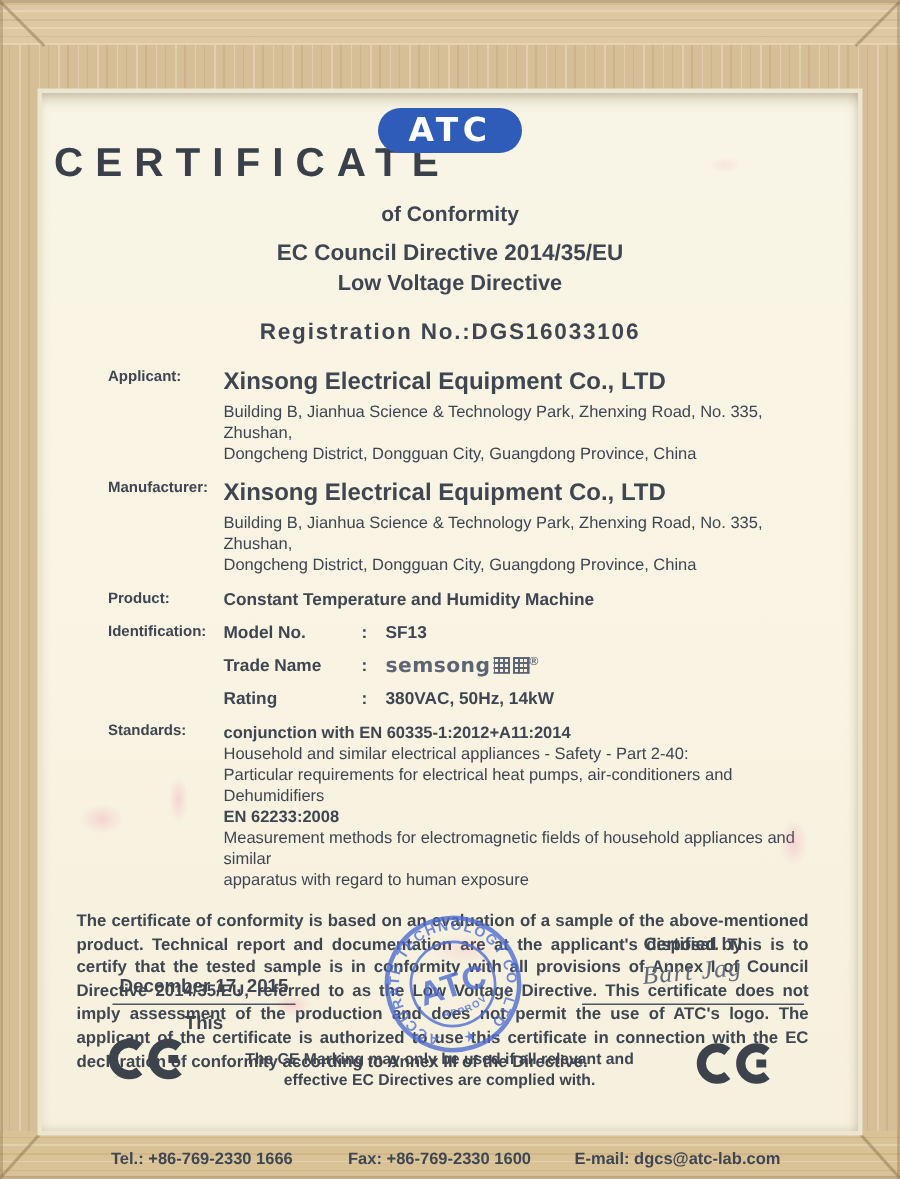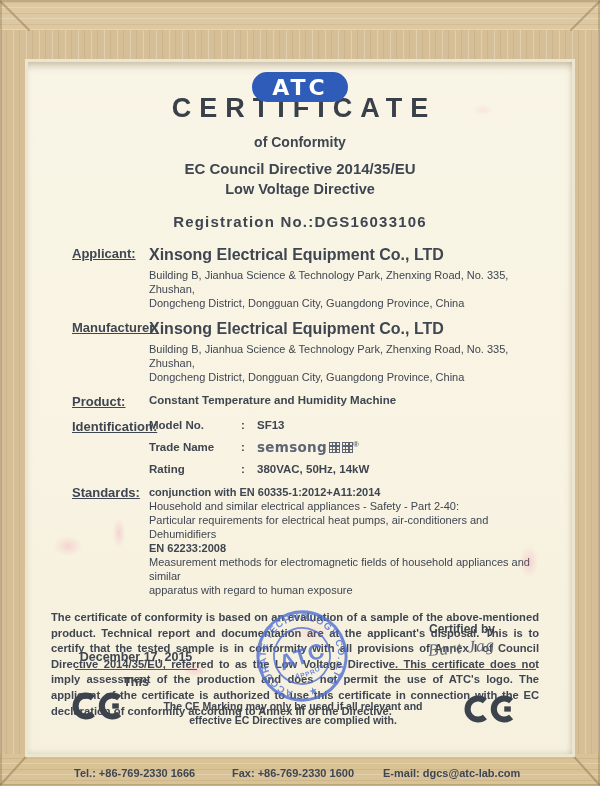--- a/index.html
+++ b/index.html
@@ -26,29 +26,29 @@
     box-shadow:0 0 0 3px #ece5d0, inset 0 8px 10px -6px rgba(125,105,65,.5),
       inset -5px 0 9px -7px rgba(125,105,65,.4), inset 0 -5px 9px -7px rgba(125,105,65,.35);
     margin-top:32px;
   }
   .smudge{position:absolute;border-radius:50%;pointer-events:none;
     background:radial-gradient(closest-side,rgba(236,118,158,.24),rgba(236,118,158,0) 72%);}
   
   .atc-pill{width:96px;height:30px;margin:10px auto -9px;position:relative;z-index:2;
     background:#2e5cb8;border-radius:16px;display:flex;align-items:center;justify-content:center;
     color:#fff;font-weight:bold;font-size:22px;letter-spacing:3px;font-family:"DejaVu Sans",sans-serif;}
-  .cert-title{text-align:center;font-size:27px;font-weight:bold;letter-spacing:8px;padding-left:8px;color:#394049;}
+  .cert-title{font-size:27px;font-weight:bold;letter-spacing:8px;padding-left:8px;color:#394049;}
   .sub{ text-align:center;font-weight:bold;font-size:14px;margin-top:10px;}
   .dir1{text-align:center;font-weight:bold;font-size:15px;margin-top:10px;}
   .dir2{text-align:center;font-weight:bold;font-size:14.5px;margin-top:4px;}
   .reg{ text-align:center;font-weight:bold;font-size:15px;letter-spacing:1.2px;margin-top:16px;}
   
   .rows{margin-top:16px;padding:0 26px 0 44px;}
   .row{display:grid;grid-template-columns:77px 1fr;margin-bottom:10px;}
-  .lbl{font-weight:bold;font-size:13px;text-decoration:underline;}
+  .lbl{font-weight:bold;font-size:10px;}
   .name{font-weight:bold;font-size:16px;margin-bottom:4px;}
   .addr{font-size:11px;line-height:14px;}
   .valb{font-weight:bold;font-size:11.5px;}
   .ident-grid{display:grid;grid-template-columns:92px 16px 1fr;row-gap:8px;align-items:center;}
   .ident-grid .n,.ident-grid .s,.ident-grid .v{font-weight:bold;font-size:11.5px;}
   .semsong{font-weight:bold;font-size:13.5px;color:#5d6575;letter-spacing:.3px;font-family:"DejaVu Sans",sans-serif;}
   .cn-glyph{display:inline-block;width:11px;height:11px;margin-left:2px;vertical-align:-1px;
     background-image:repeating-linear-gradient(0deg,#5d6575 0 1.2px,rgba(0,0,0,0) 1.2px 3.2px),
                      repeating-linear-gradient(90deg,#5d6575 0 1.2px,rgba(0,0,0,0) 1.2px 3.2px);
     box-shadow:inset 0 0 0 1px #5d6575;}

